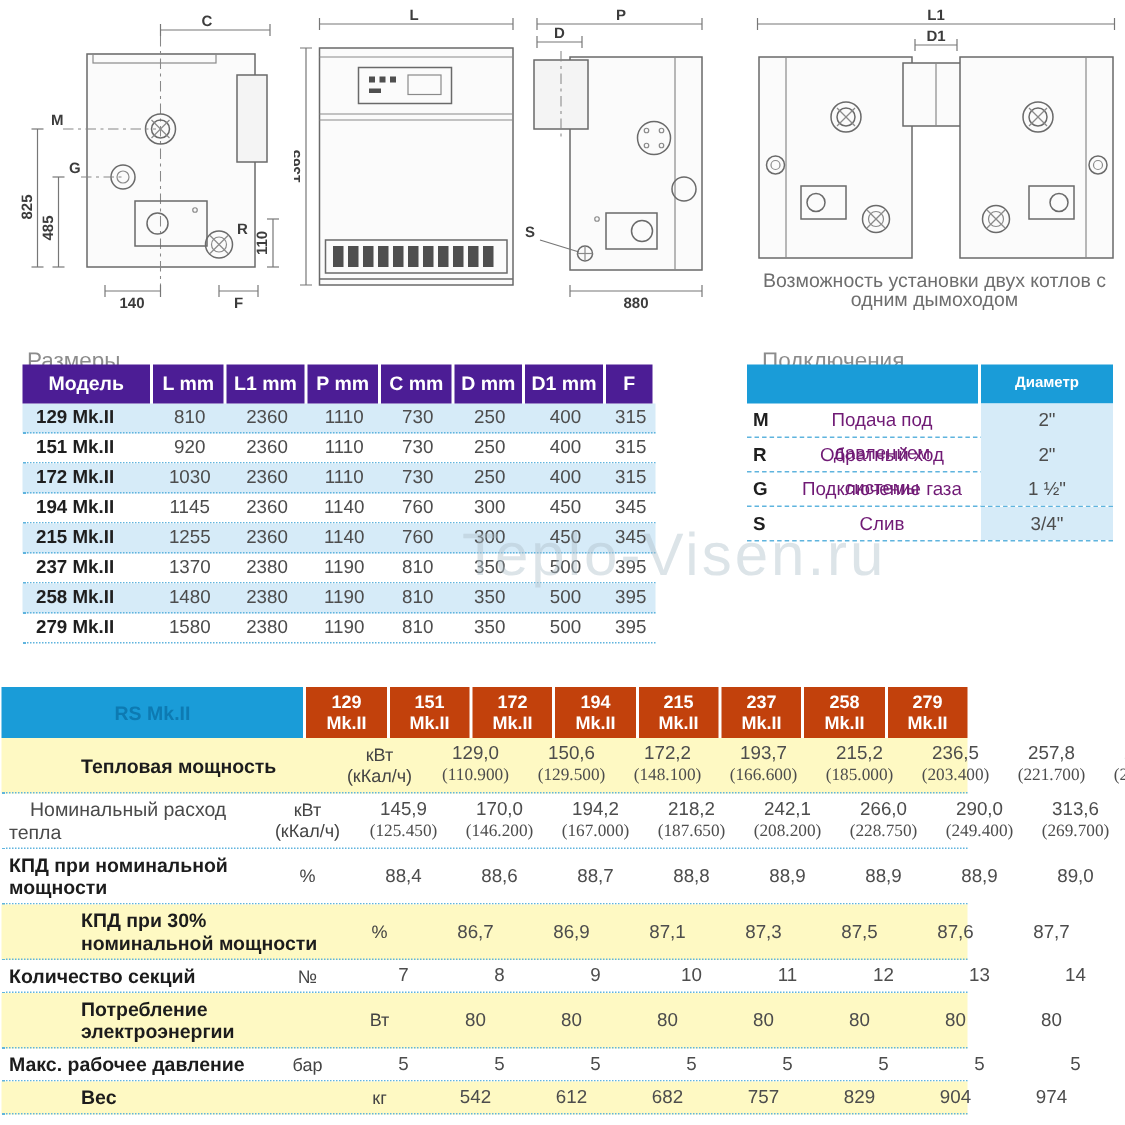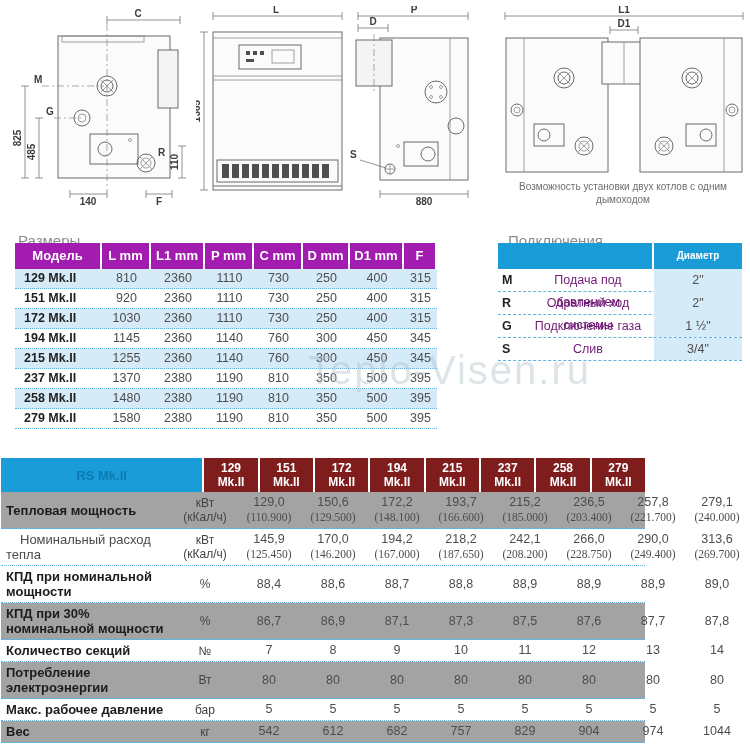--- a/index.html
+++ b/index.html
@@ -10,27 +10,27 @@
   svg{display:block;}
   .ln{stroke:#6a6a6a;stroke-width:1;fill:none;}
   .ln2{stroke:#8a8a8a;stroke-width:.8;fill:none;}
   .fillbox{fill:#fbfbfb;stroke:#6a6a6a;stroke-width:1;}
   .fillbox2{fill:#f4f4f4;stroke:#6a6a6a;stroke-width:1;}
   .dimln{stroke:#777;stroke-width:.8;fill:none;}
   .cl{stroke:#888;stroke-width:.7;stroke-dasharray:7 3 2 3;fill:none;}
   .dt{font-size:10px;font-weight:bold;fill:#3c3c3c;}
   .bar{fill:#4f4f4f;}
   .caption{position:absolute;left:500px;top:180px;width:246px;text-align:center;
-           font-size:10px;line-height:13px;color:#6e6e6e;}
+           font-size:13px;line-height:13px;color:#6e6e6e;}
   
   .sec-title{position:absolute;font-size:15px;color:#8c8c8c;margin-top:20px;}
   
   .dims{position:absolute;left:15px;top:243px;width:422px;font-size:12.5px;}
   .dims-head{display:flex;gap:2px;}
-  .dims-head .hc{background:#a21caf;color:#fff;font-weight:bold;text-align:center;
+  .dims-head .hc{background:#4c1d95;color:#fff;font-weight:bold;text-align:center;
                  line-height:26px;height:26px;font-size:13px;}
   .dim-row{display:grid;grid-template-columns:87px 49px 54px 49px 49px 47px 54px 33px;
            height:19px;line-height:19px;border-bottom:1px dotted #5fb4de;}
   .dim-row.zebra{background:#d6ebf8;}
   .dim-row .model{font-weight:bold;color:#1f1f1f;padding-left:9px;}
   .dim-row .val{text-align:center;color:#4d4d4d;}
   
   .conn{position:absolute;left:498px;top:243px;width:244px;font-size:12.5px;}
   .conn-head{display:flex;gap:2px;}
   .conn-head .blank{background:#1a9cd8;width:154px;height:26px;}
@@ -39,26 +39,26 @@
   .conn-row{display:grid;grid-template-columns:24px 132px 88px;height:22px;line-height:22px;
             border-bottom:1px dashed #5fb4de;}
   .conn-row .key{font-weight:bold;color:#1f1f1f;padding-left:4px;}
   .conn-row .lbl{color:#701a75;text-align:center;}
   .conn-row .dval{text-align:center;color:#4d4d4d;background:#d6ebf8;}
   
   .specs{position:absolute;left:1px;top:458px;width:644px;font-size:12.5px;}
   .specs-head{display:flex;gap:2px;}
   .specs-head .corner{background:#1a9cd8;width:234px;height:34px;color:#0d7ab2;
                       font-weight:bold;font-size:13px;display:flex;align-items:center;justify-content:center;}
-  .specs-head .col{background:#7f1d1d;width:62px;height:34px;color:#fff;font-weight:bold;
+  .specs-head .col{background:#c2410c;width:62px;height:34px;color:#fff;font-weight:bold;
                    font-size:12px;line-height:14px;display:flex;flex-direction:column;
                    align-items:center;justify-content:center;}
   .spec-row{display:grid;grid-template-columns:172px 64px repeat(8,64px);
             border-bottom:1px dotted #5fb4de;align-items:center;padding:3px 0;}
-  .spec-row.b{background:#a3a3a3;}
+  .spec-row.b{background:#fef9c3;padding-left:48px;}
   .spec-row .rl{font-weight:bold;color:#1c1c1c;padding-left:5px;line-height:15px;font-size:13px;}
   .spec-row .rl.norm{font-weight:normal;color:#4a4a4a;text-indent:14px;}
   .spec-row .unit{color:#444;text-align:center;font-size:12px;line-height:14px;}
   .spec-row .v{text-align:center;color:#4d4d4d;line-height:15px;}
   .spec-row .v .sub{display:block;font-size:11.5px;font-family:Liberation Serif, serif;}
   
   .watermark{position:absolute;left:308px;top:348px;font-size:40px;letter-spacing:2px;
              color:#aebfca;opacity:.42;pointer-events:none;z-index:9;}
 </style>
 </head>

